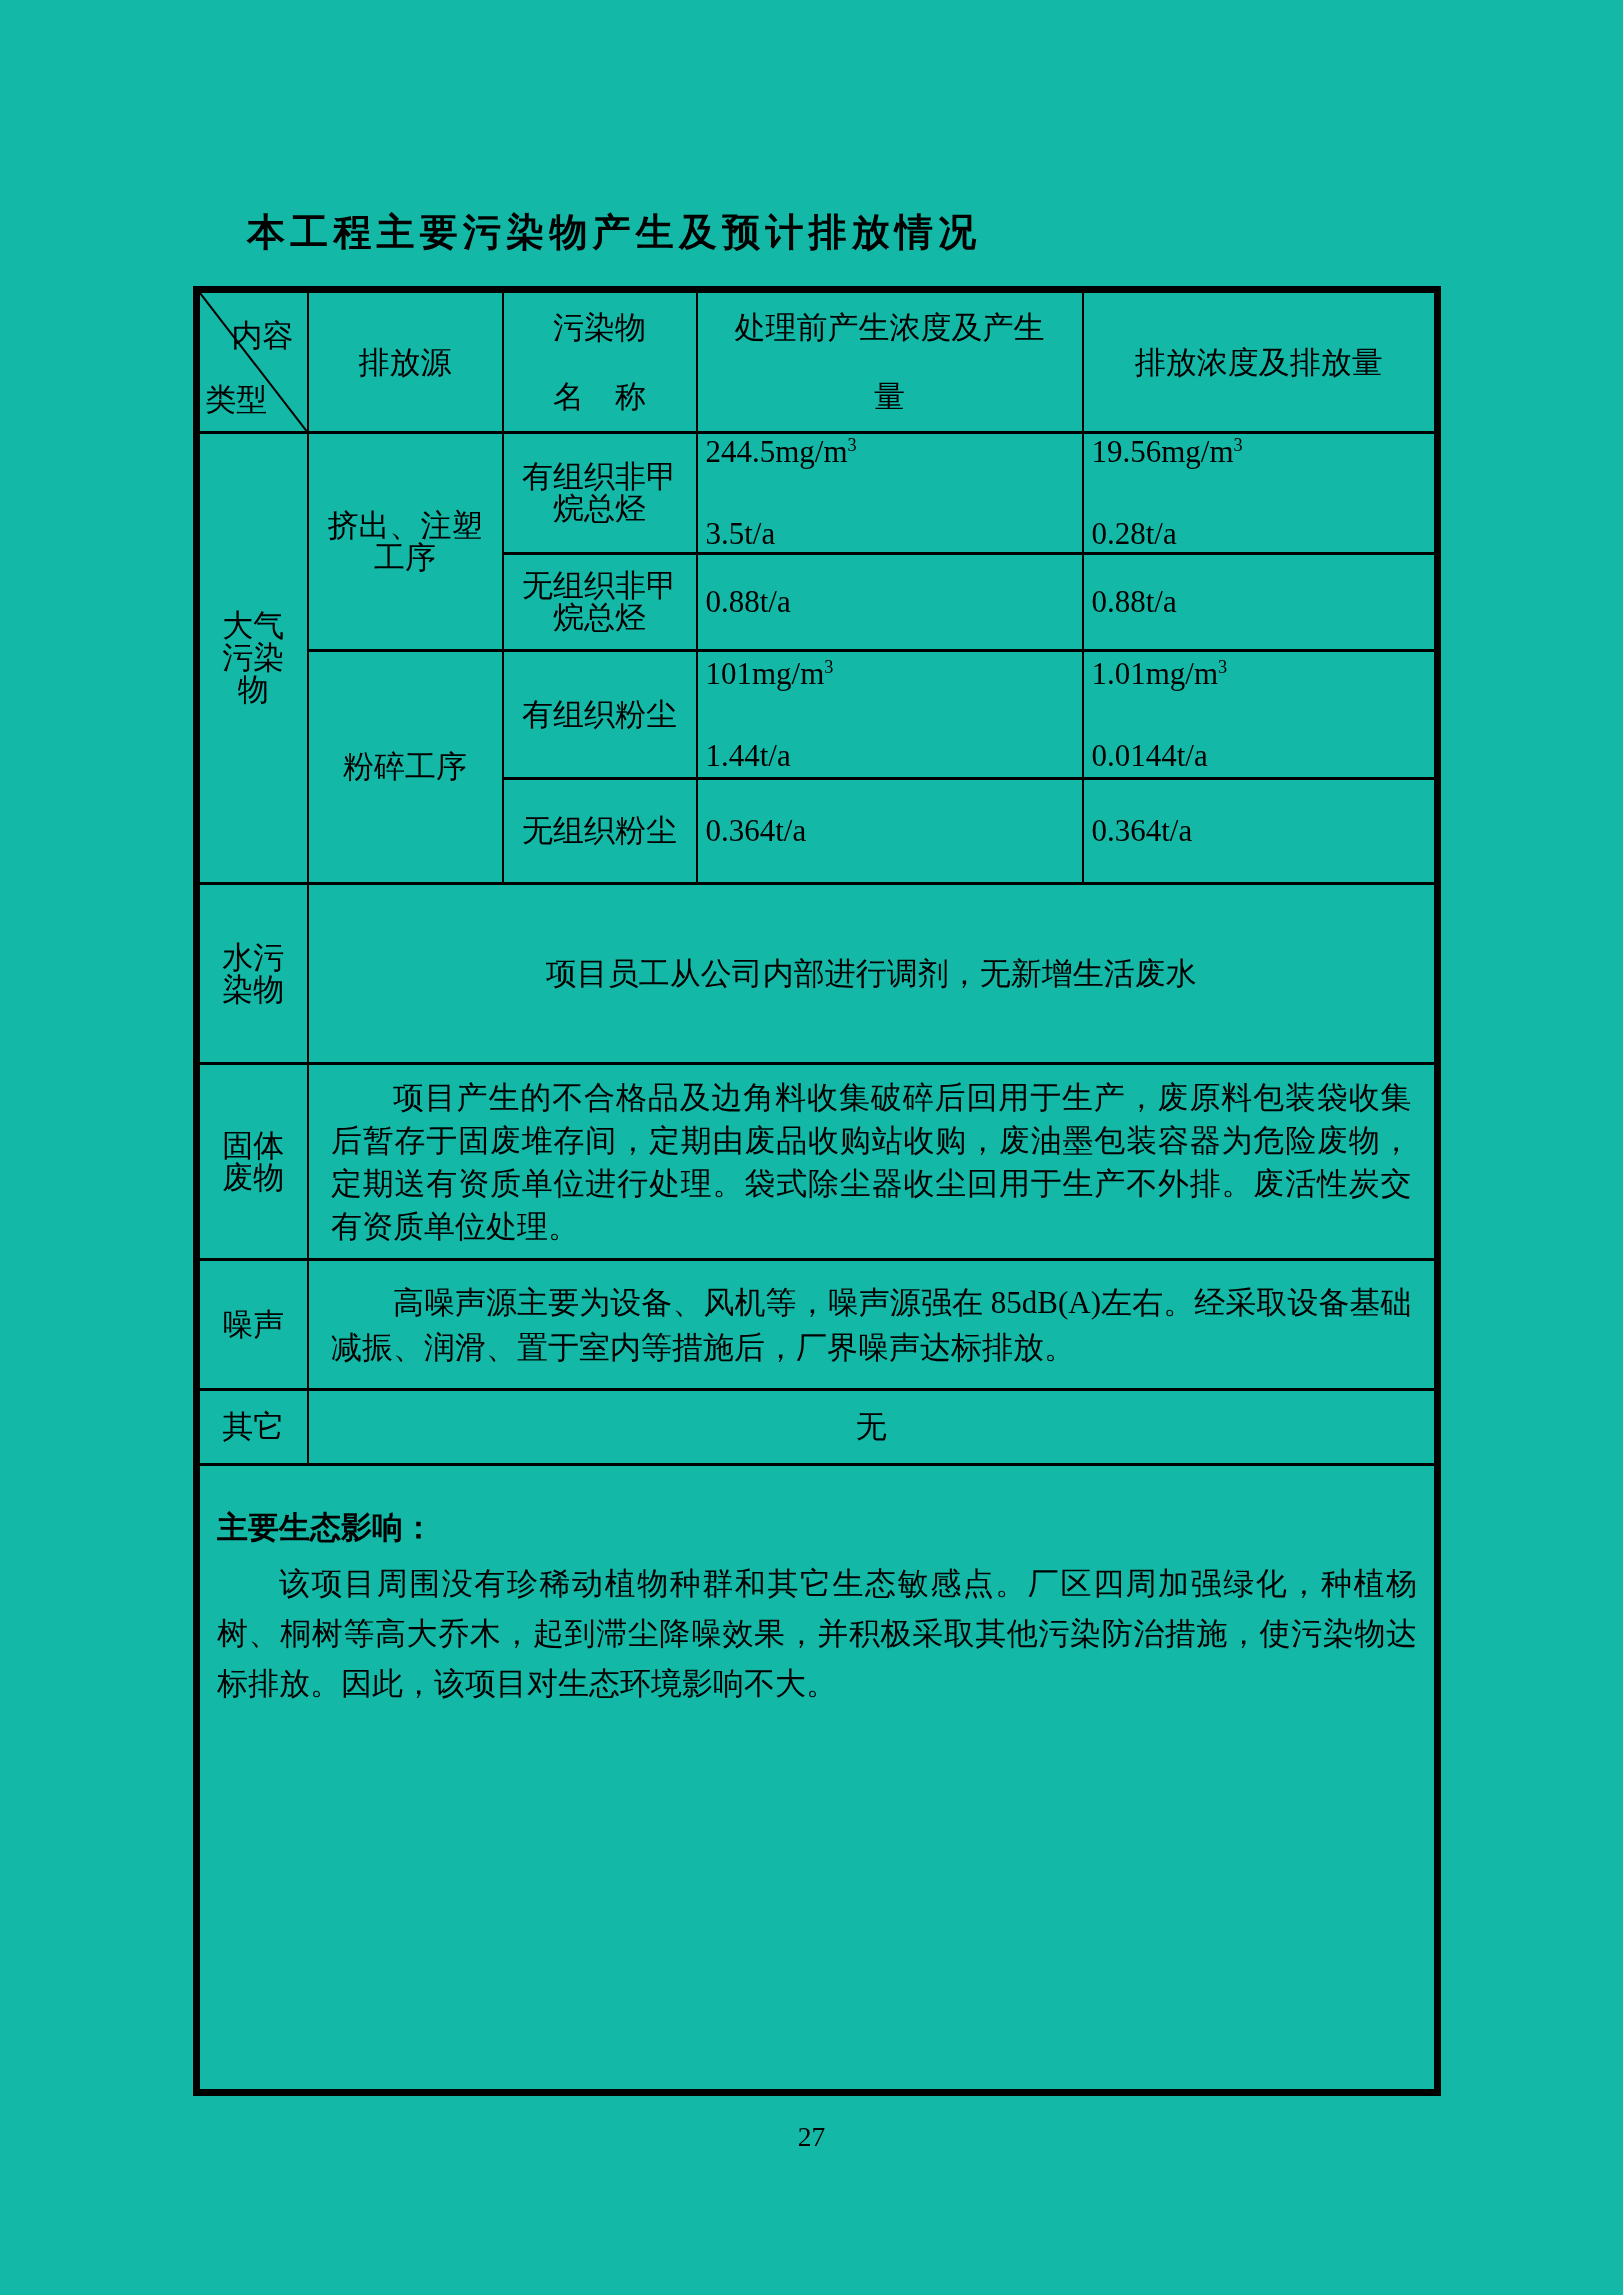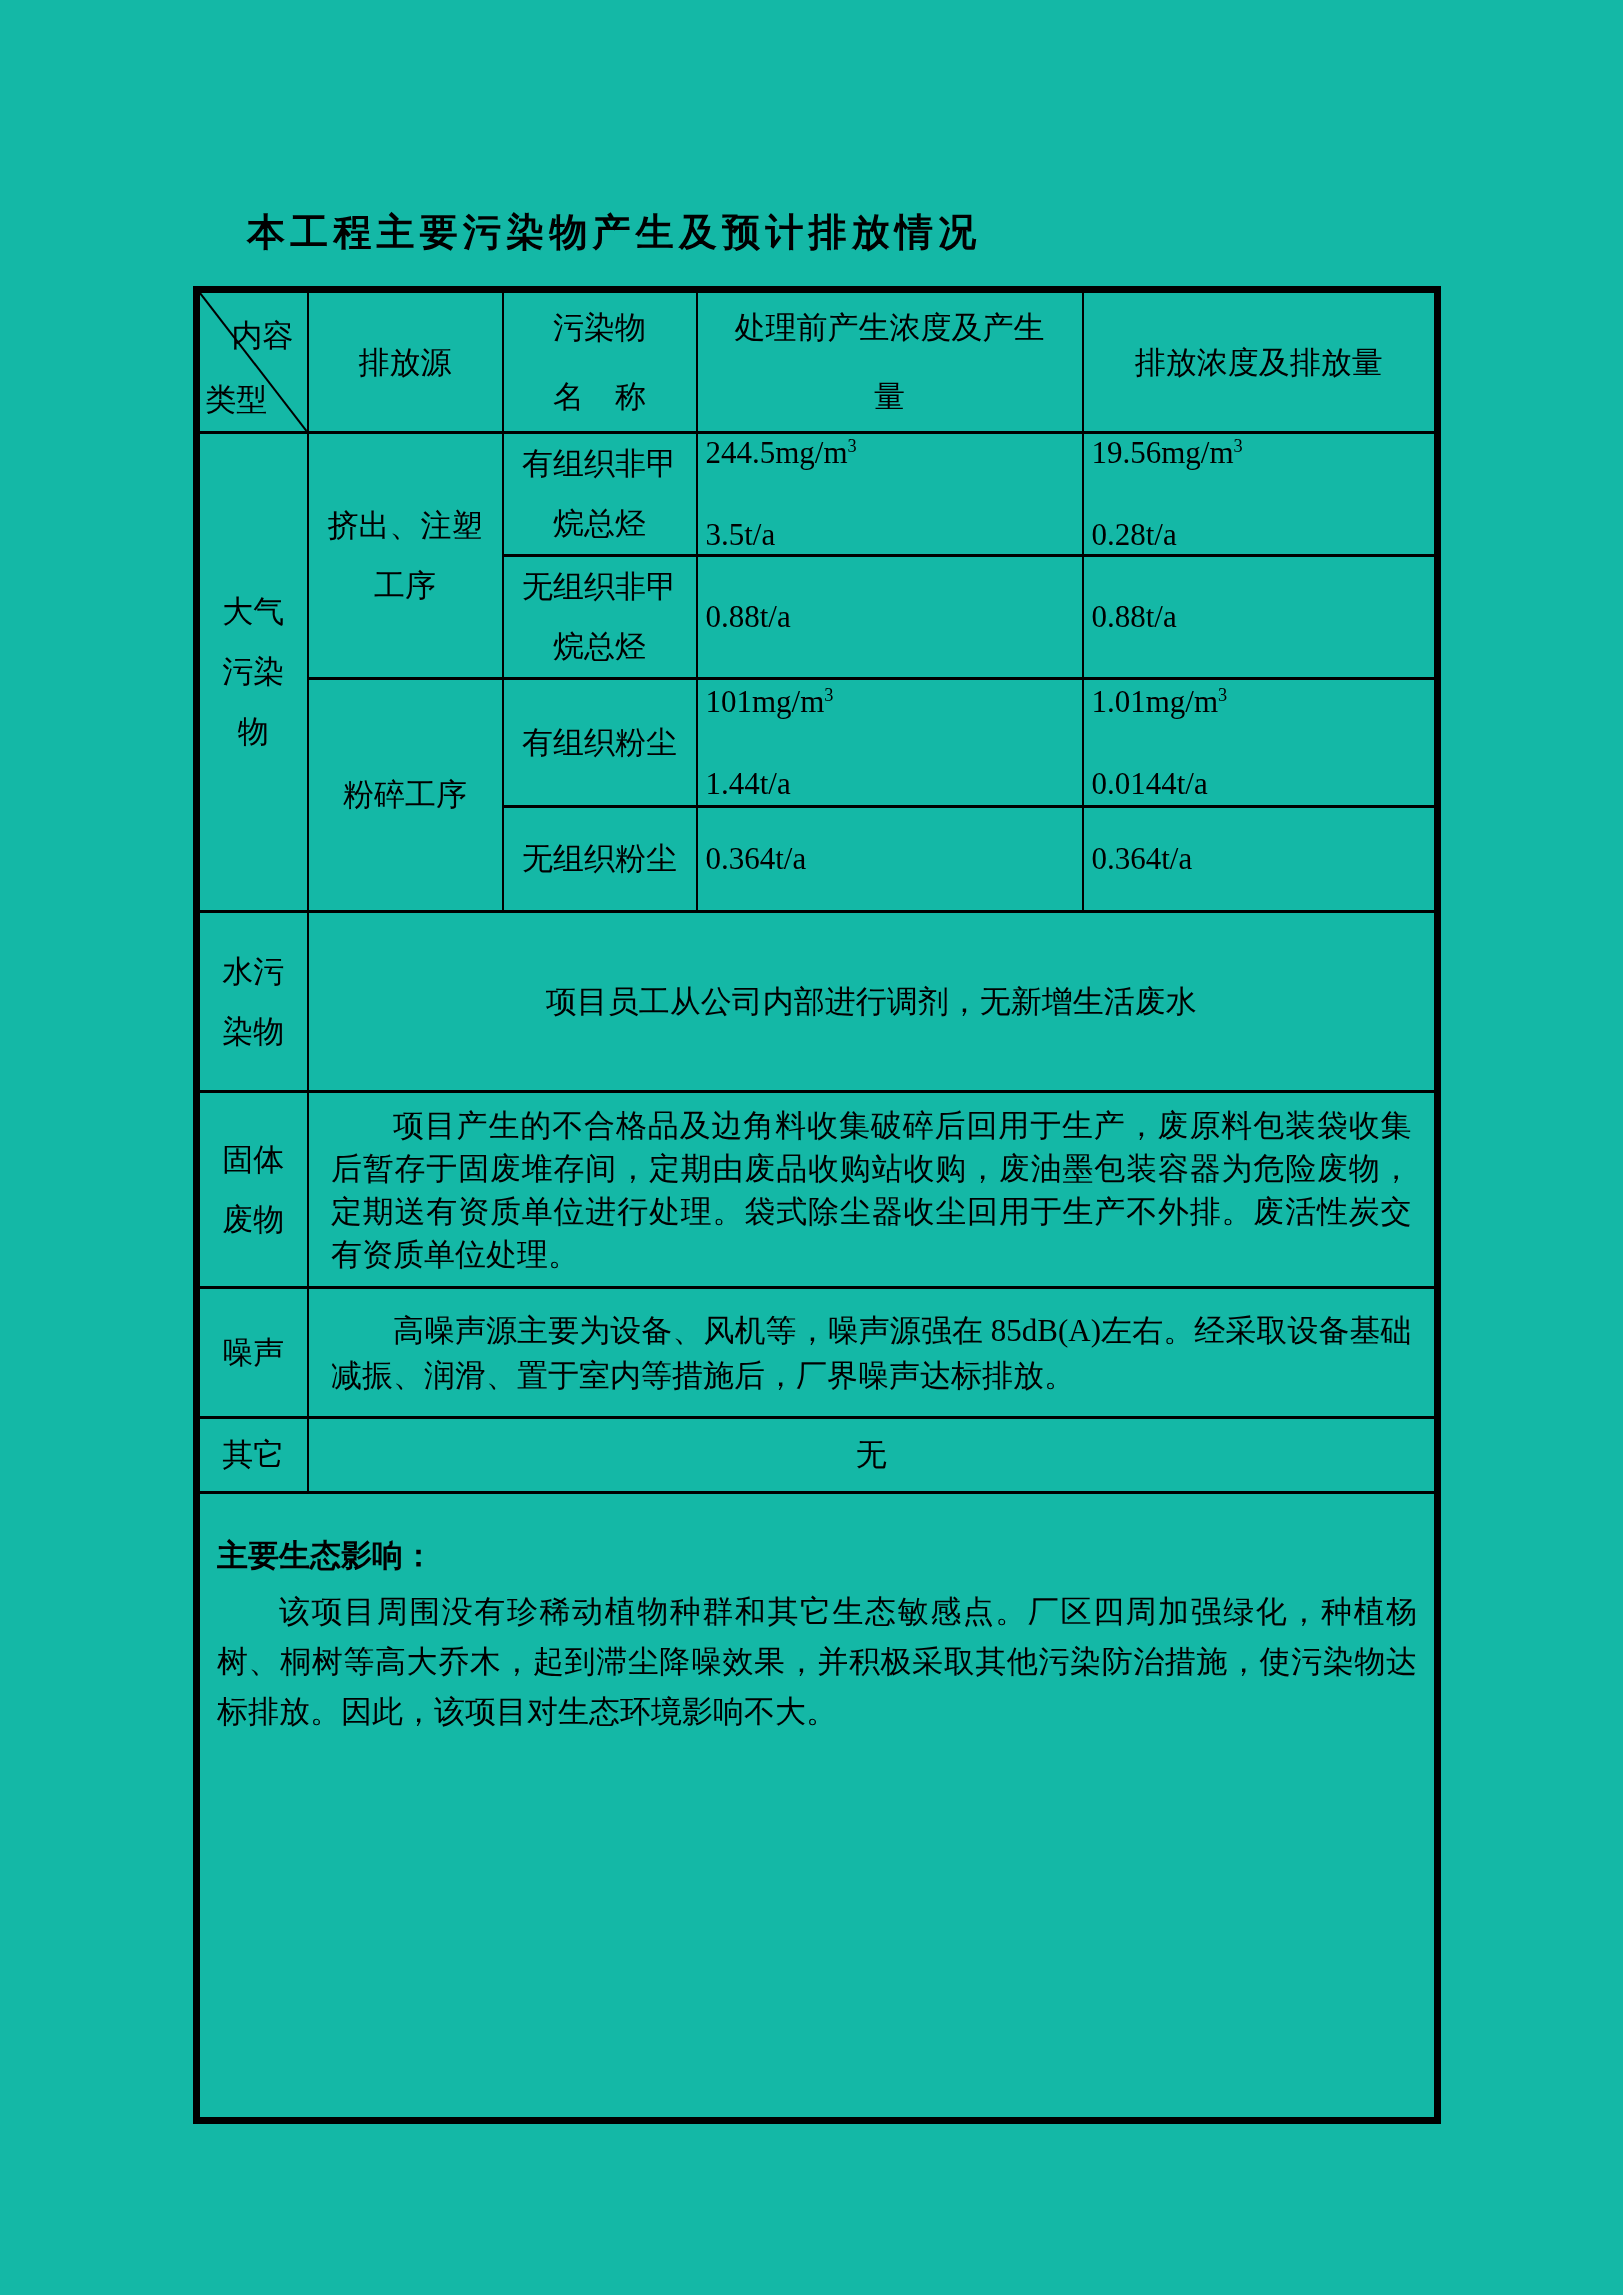--- a/index.html
+++ b/index.html
@@ -26,21 +26,21 @@
   td{
     border:2.6px solid #000;
     border-top-width:3.9px;border-bottom-width:3.9px;
     text-align:center;vertical-align:middle;
     font-size:31px;padding:0 8px;overflow:hidden;
   }
   .r-hdr{height:139px}.r-a1{height:118px}.r-a2{height:97px}
   .r-a3{height:128px}.r-a4{height:105px}.r-water{height:180px}
   .r-solid{height:177px}.r-noise{height:130px}.r-other{height:75px}.r-eco{height:628px}
   .hdr-cell{line-height:69px;white-space:pre-line;}
-  .pre{white-space:pre-line;line-height:60px;}
+  .pre{white-space:pre-line;line-height:32px;}
   .corner{position:relative;padding:0;}
   .corner svg{position:absolute;left:0;top:0;width:100%;height:100%;display:block;}
   .corner-top{position:absolute;top:22px;right:13px;line-height:normal;}
   .corner-bot{position:absolute;bottom:10.5px;left:5.2px;line-height:normal;}
   .val{display:flex;justify-content:center;align-items:baseline;gap:46px;flex-direction:column;}
   .concwrap sup{font-size:18.3px;line-height:0;}
   .para{margin:8px;text-align:justify;text-indent:2em;line-height:43px;}
   .cell-solid-content{padding:2.6px 14.4px;}
   .cell-noise-content{padding:0 14.4px;}
   .cell-noise-content .para{line-height:45px;}
@@ -185,15 +185,16 @@
 
     <tr class="r-eco">
       <td colspan="5" class="eco-cell">
         <div class="eco-heading">主要生态影响：</div>
         <p class="eco-para">该项目周围没有珍稀动植物种群和其它生态敏感点。厂区四周加强绿化，种植杨树、桐树等高大乔木，起到滞尘降噪效果，并积极采取其他污染防治措施，使污染物达标排放。因此，该项目对生态环境影响不大。</p>
       </td>
     </tr>
   </tbody>
     </table>
 
+  <div class="page-number">27</div>
 
 </div>
 
 
 </body></html>

